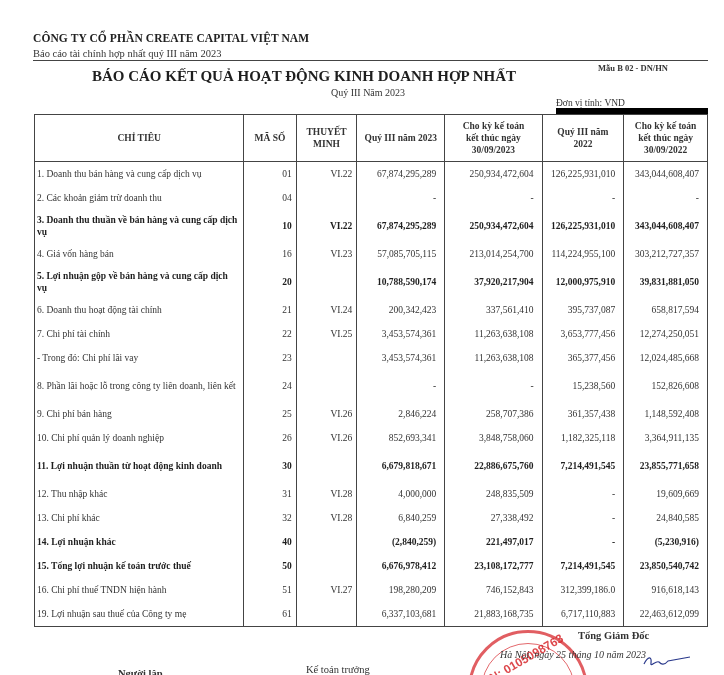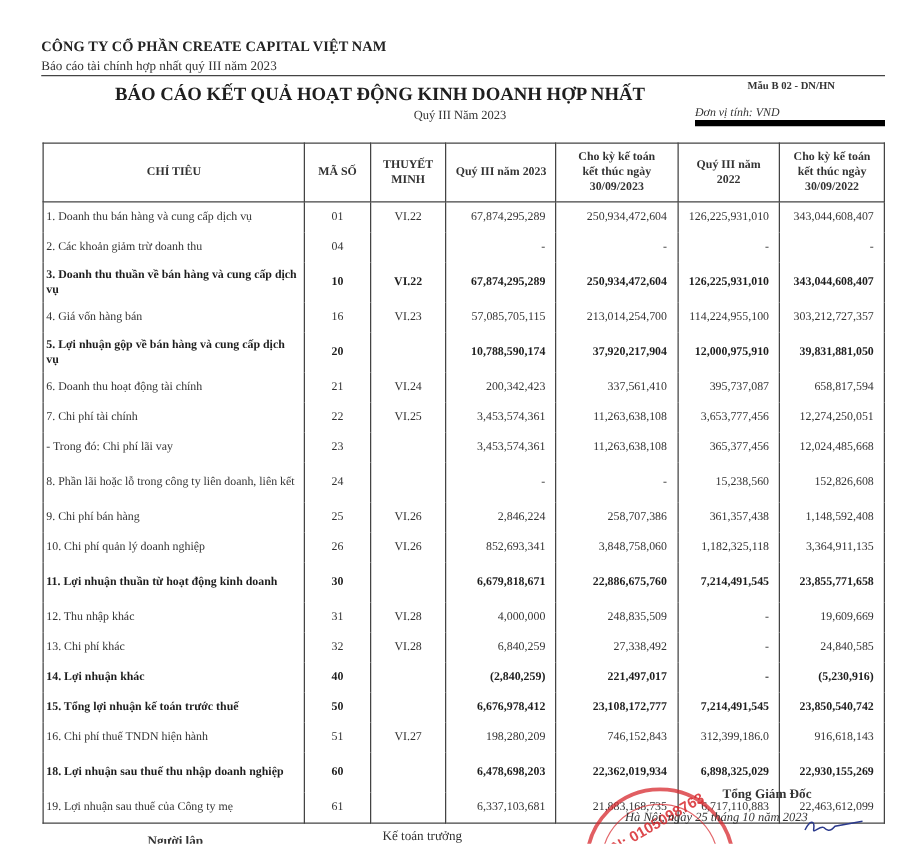--- a/index.html
+++ b/index.html
@@ -6,37 +6,37 @@
   body {
     width: 724px; height: 675px; overflow: hidden; position: relative;
     font-family: "Liberation Serif", "DejaVu Serif", serif; color: #2a2a2a;
   }
   .company { position: absolute; left: 33px; top: 32px; font-size: 11.5px; font-weight: bold; color: #222; letter-spacing: 0.1px; }
   .subtitle { position: absolute; left: 33px; top: 48px; font-size: 10.5px; color: #333; }
   .hr-top { position: absolute; left: 33px; top: 60px; width: 675px; height: 0; border-top: 1.5px solid #444; }
   .form-code { position: absolute; left: 553px; top: 63px; font-size: 8.5px; font-weight: bold; color: #333; margin-left: 45px; }
   .main-title { position: absolute; left: 0; width: 596px; top: 68px; text-align: center; font-size: 15px; font-weight: bold; color: #1e1e1e; padding-left: 12px; box-sizing: border-box; }
   .period { position: absolute; left: 0; width: 724px; top: 87px; text-align: center; font-size: 10px; color: #333; padding-left: 12px; box-sizing: border-box; }
-  .unit { position: absolute; left: 556px; top: 86px; font-size: 9.5px; font-style: italic; color: #333; border-bottom: 5px solid #000000; width: 152px; }
+  .unit { position: absolute; left: 556px; top: 98px; font-size: 9.5px; color: #333; border-bottom: 7px solid #000000; width: 152px; }
 
   table.fin {
     position: absolute; left: 34px; top: 114px; width: 674px;
     border-collapse: collapse; font-size: 9.5px; table-layout: fixed;
   }
   table.fin th, table.fin td {
     border-left: 1.3px solid #444; border-right: 1.3px solid #444; padding: 0 4px;
   }
   table.fin thead th {
     border-top: 1.3px solid #444; border-bottom: 1.3px solid #444;
     font-weight: bold; font-size: 9.5px; line-height: 12px; height: 46px; text-align: center; color: #333;
   }
   table.fin tbody tr:last-child td { border-bottom: 1.3px solid #444; }
   table.fin td { height: 24px; vertical-align: middle; color: #333; }
   table.fin td.label { text-align: left; padding-left: 2px; line-height: 12px; }
-  table.fin td.code, table.fin td.note { text-align: center; }
+  table.fin td.code, table.fin td.note { text-align: right; }
   table.fin td.num { text-align: right; padding-right: 8px; font-family: "Liberation Serif", serif; }
   tr.bold td { font-weight: bold; color: #1e1e1e; }
   tr.italic td { }
   tr.tall td { height: 32px; }
 
   .sig-date { position: absolute; left: 500px; top: 649px; font-size: 10px; font-style: italic; color: #333; }
   .sig-left { position: absolute; left: 118px; top: 668px; font-size: 10.5px; font-weight: bold; color: #333; }
   .sig-mid { position: absolute; left: 306px; top: 664px; font-size: 10.5px; font-weight: normal; color: #333; }
   .sig-right { position: absolute; left: 578px; top: 630px; font-size: 10.5px; font-weight: bold; color: #333; }
   .stamp {
@@ -232,29 +232,20 @@
       </tr>
       <tr>
         <td class="label">16. Chi phí thuế TNDN hiện hành</td>
         <td class="code">51</td>
         <td class="note">VI.27</td>
         <td class="num">198,280,209</td>
         <td class="num">746,152,843</td>
         <td class="num">312,399,186.0</td>
         <td class="num">916,618,143</td>
       </tr>
-      <tr class="bold tall">
-        <td class="label">18. Lợi nhuận sau thuế thu nhập doanh nghiệp</td>
-        <td class="code">60</td>
-        <td class="note"></td>
-        <td class="num">6,478,698,203</td>
-        <td class="num">22,362,019,934</td>
-        <td class="num">6,898,325,029</td>
-        <td class="num">22,930,155,269</td>
-      </tr>
       <tr>
         <td class="label">19. Lợi nhuận sau thuế của Công ty mẹ</td>
         <td class="code">61</td>
         <td class="note"></td>
         <td class="num">6,337,103,681</td>
         <td class="num">21,883,168,735</td>
         <td class="num">6,717,110,883</td>
         <td class="num">22,463,612,099</td>
       </tr>
     </tbody>

